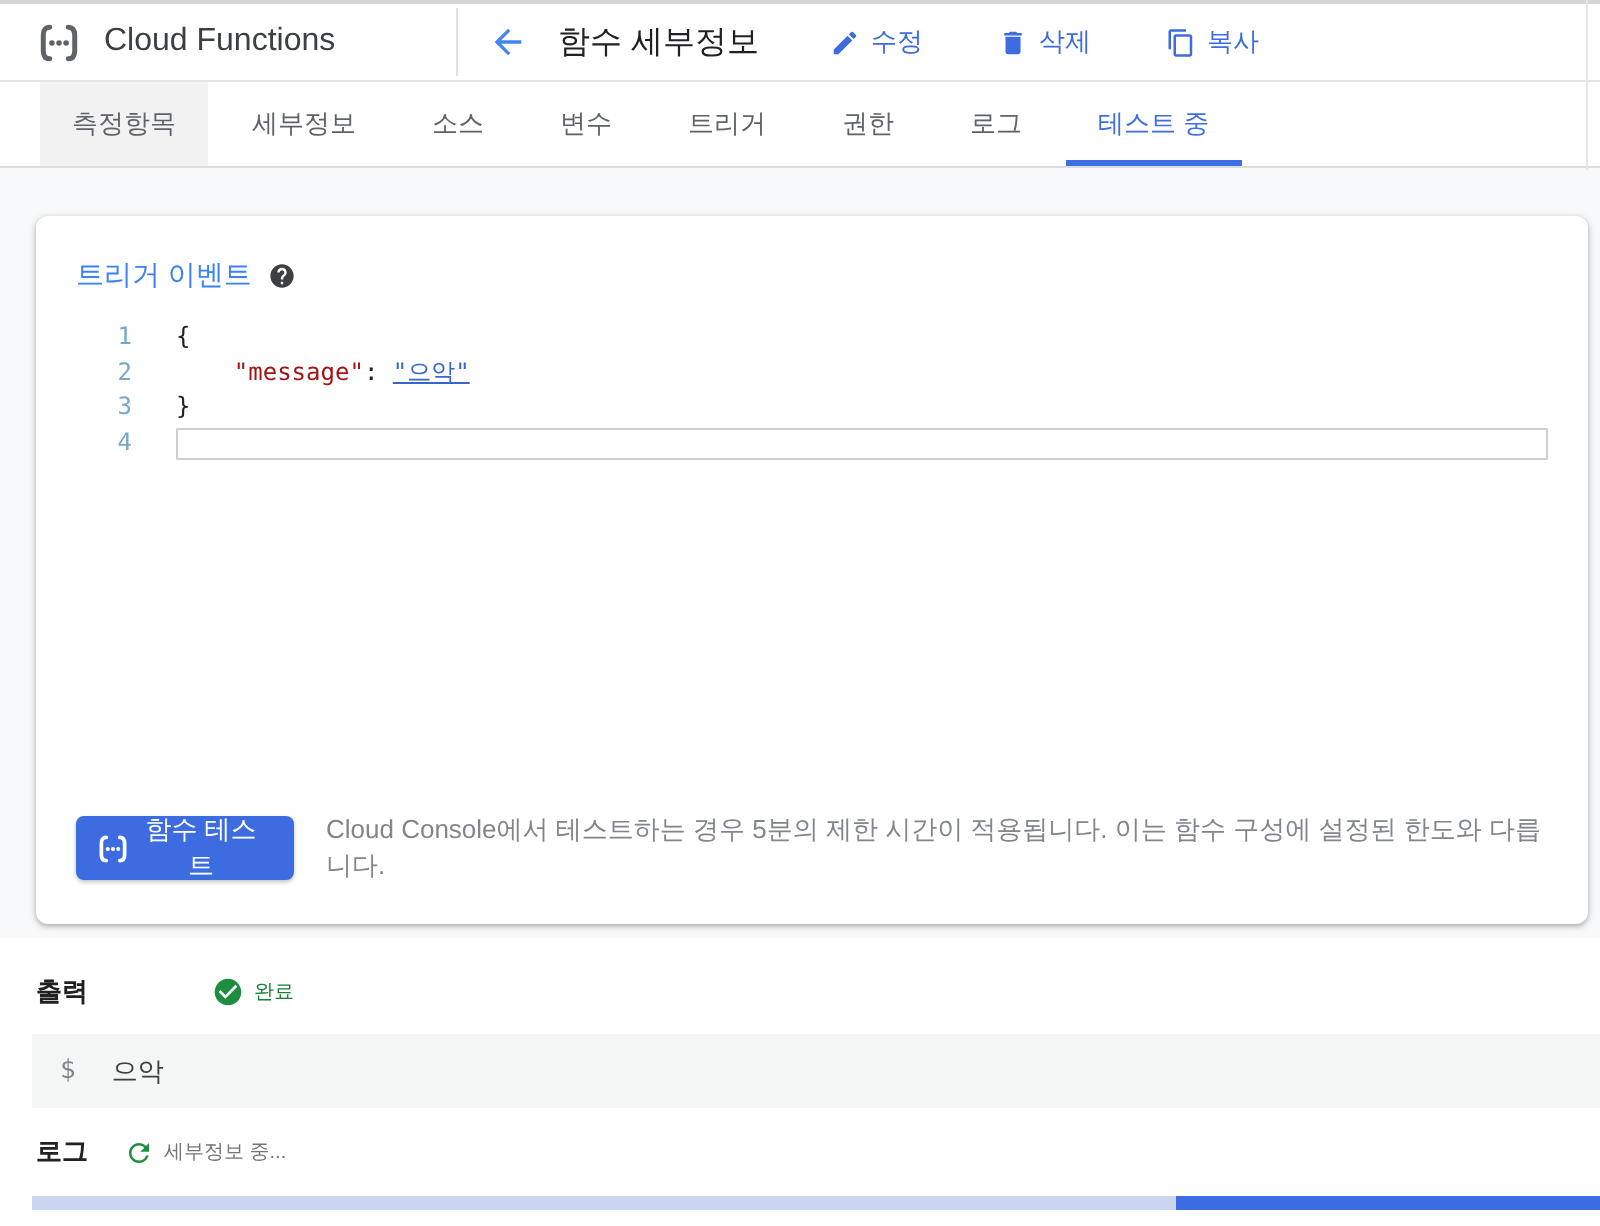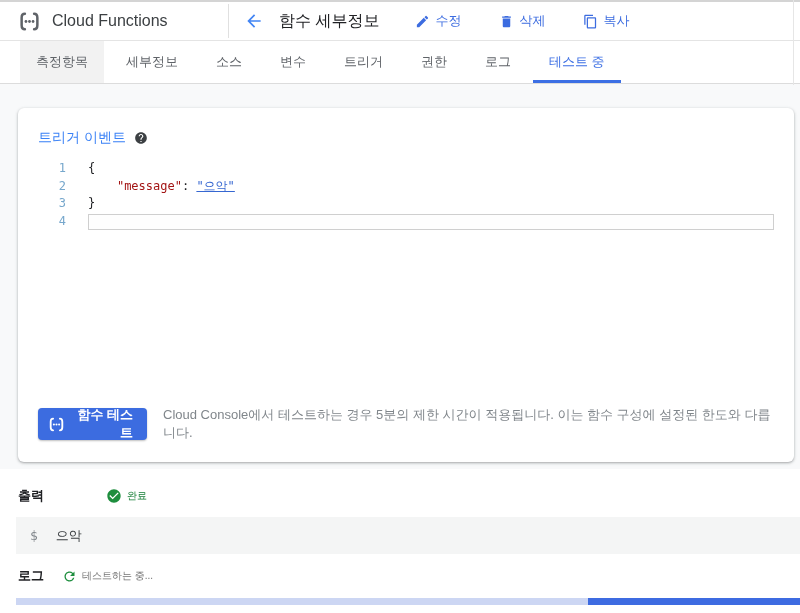--- a/index.html
+++ b/index.html
@@ -43,22 +43,22 @@
   .gutter { width:28px; text-align:right; color:#76a7cc; flex:none; }
   .code-text { padding-left:22px; white-space:pre; color:#202124; }
   .code-key { color:#a31515; }
   .code-val { color:#3667d1; text-decoration:underline; }
   .empty-line-box { margin-left:22px; flex:1; height:16px; margin-top:1px;
     border:1px solid #cfcfcf; background:#fefefe; }
 
   
   .btn-row { display:flex; align-items:center; }
   .test-btn { height:32px; padding:0 14px 0 10px; border:none; border-radius:4px; background:#3c6ce0;
-    color:#fff; font-size:13px; font-weight:700; font-family:inherit; display:flex; align-items:center; gap:3px;
-    cursor:pointer; box-shadow:0 1px 2px rgba(0,0,0,.25);text-align:right; }
+    color:#fff; font-size:13px; font-weight:400; font-family:inherit; display:flex; align-items:center; gap:3px;
+    cursor:pointer; box-shadow:0 1px 2px rgba(0,0,0,.25); }
   .note { margin-left:16px; font-size:13px; color:#80868b; }
 
   
   .section-row { display:flex; align-items:center; margin-left:18px; height:18px; }
   .section-title { font-size:13px; font-weight:700; color:#202124; width:44px; }
   .status { display:flex; align-items:center; gap:5px; font-size:10px; }
   .status.green-text { color:#188038; }
   .status.gray-text { color:#757575; }
   .output-row { margin-top:18px;gap:44px; }
   .terminal { margin:12px 0 0 16px; height:37px; background:#f4f5f5; display:flex; align-items:center;
@@ -206,21 +206,21 @@
   </div>
 
   <div class="section-row logs-row">
     <span class="section-title">로그</span>
     <span class="status gray-text">
       <span>
         <svg width="15" height="15" viewBox="0 0 24 24" fill="#1e8e3e">
           <path d="M17.65 6.35A7.958 7.958 0 0 0 12 4c-4.42 0-7.99 3.58-7.99 8s3.57 8 7.99 8c3.73 0 6.84-2.55 7.73-6h-2.08A5.99 5.99 0 0 1 12 18c-3.31 0-6-2.69-6-6s2.69-6 6-6c1.66 0 3.14.69 4.22 1.78L13 11h7V4l-2.35 2.35z"></path>
         </svg>
       </span>
-      <span>테스트하는 중...</span>
+      <span>세부정보 중...</span>
     </span>
   </div>
 
   <div class="progress-track">
     <div class="progress-fill" style="left: 73%; width: 27%;"></div>
   </div>
 
 </div>
 
 </body></html>

